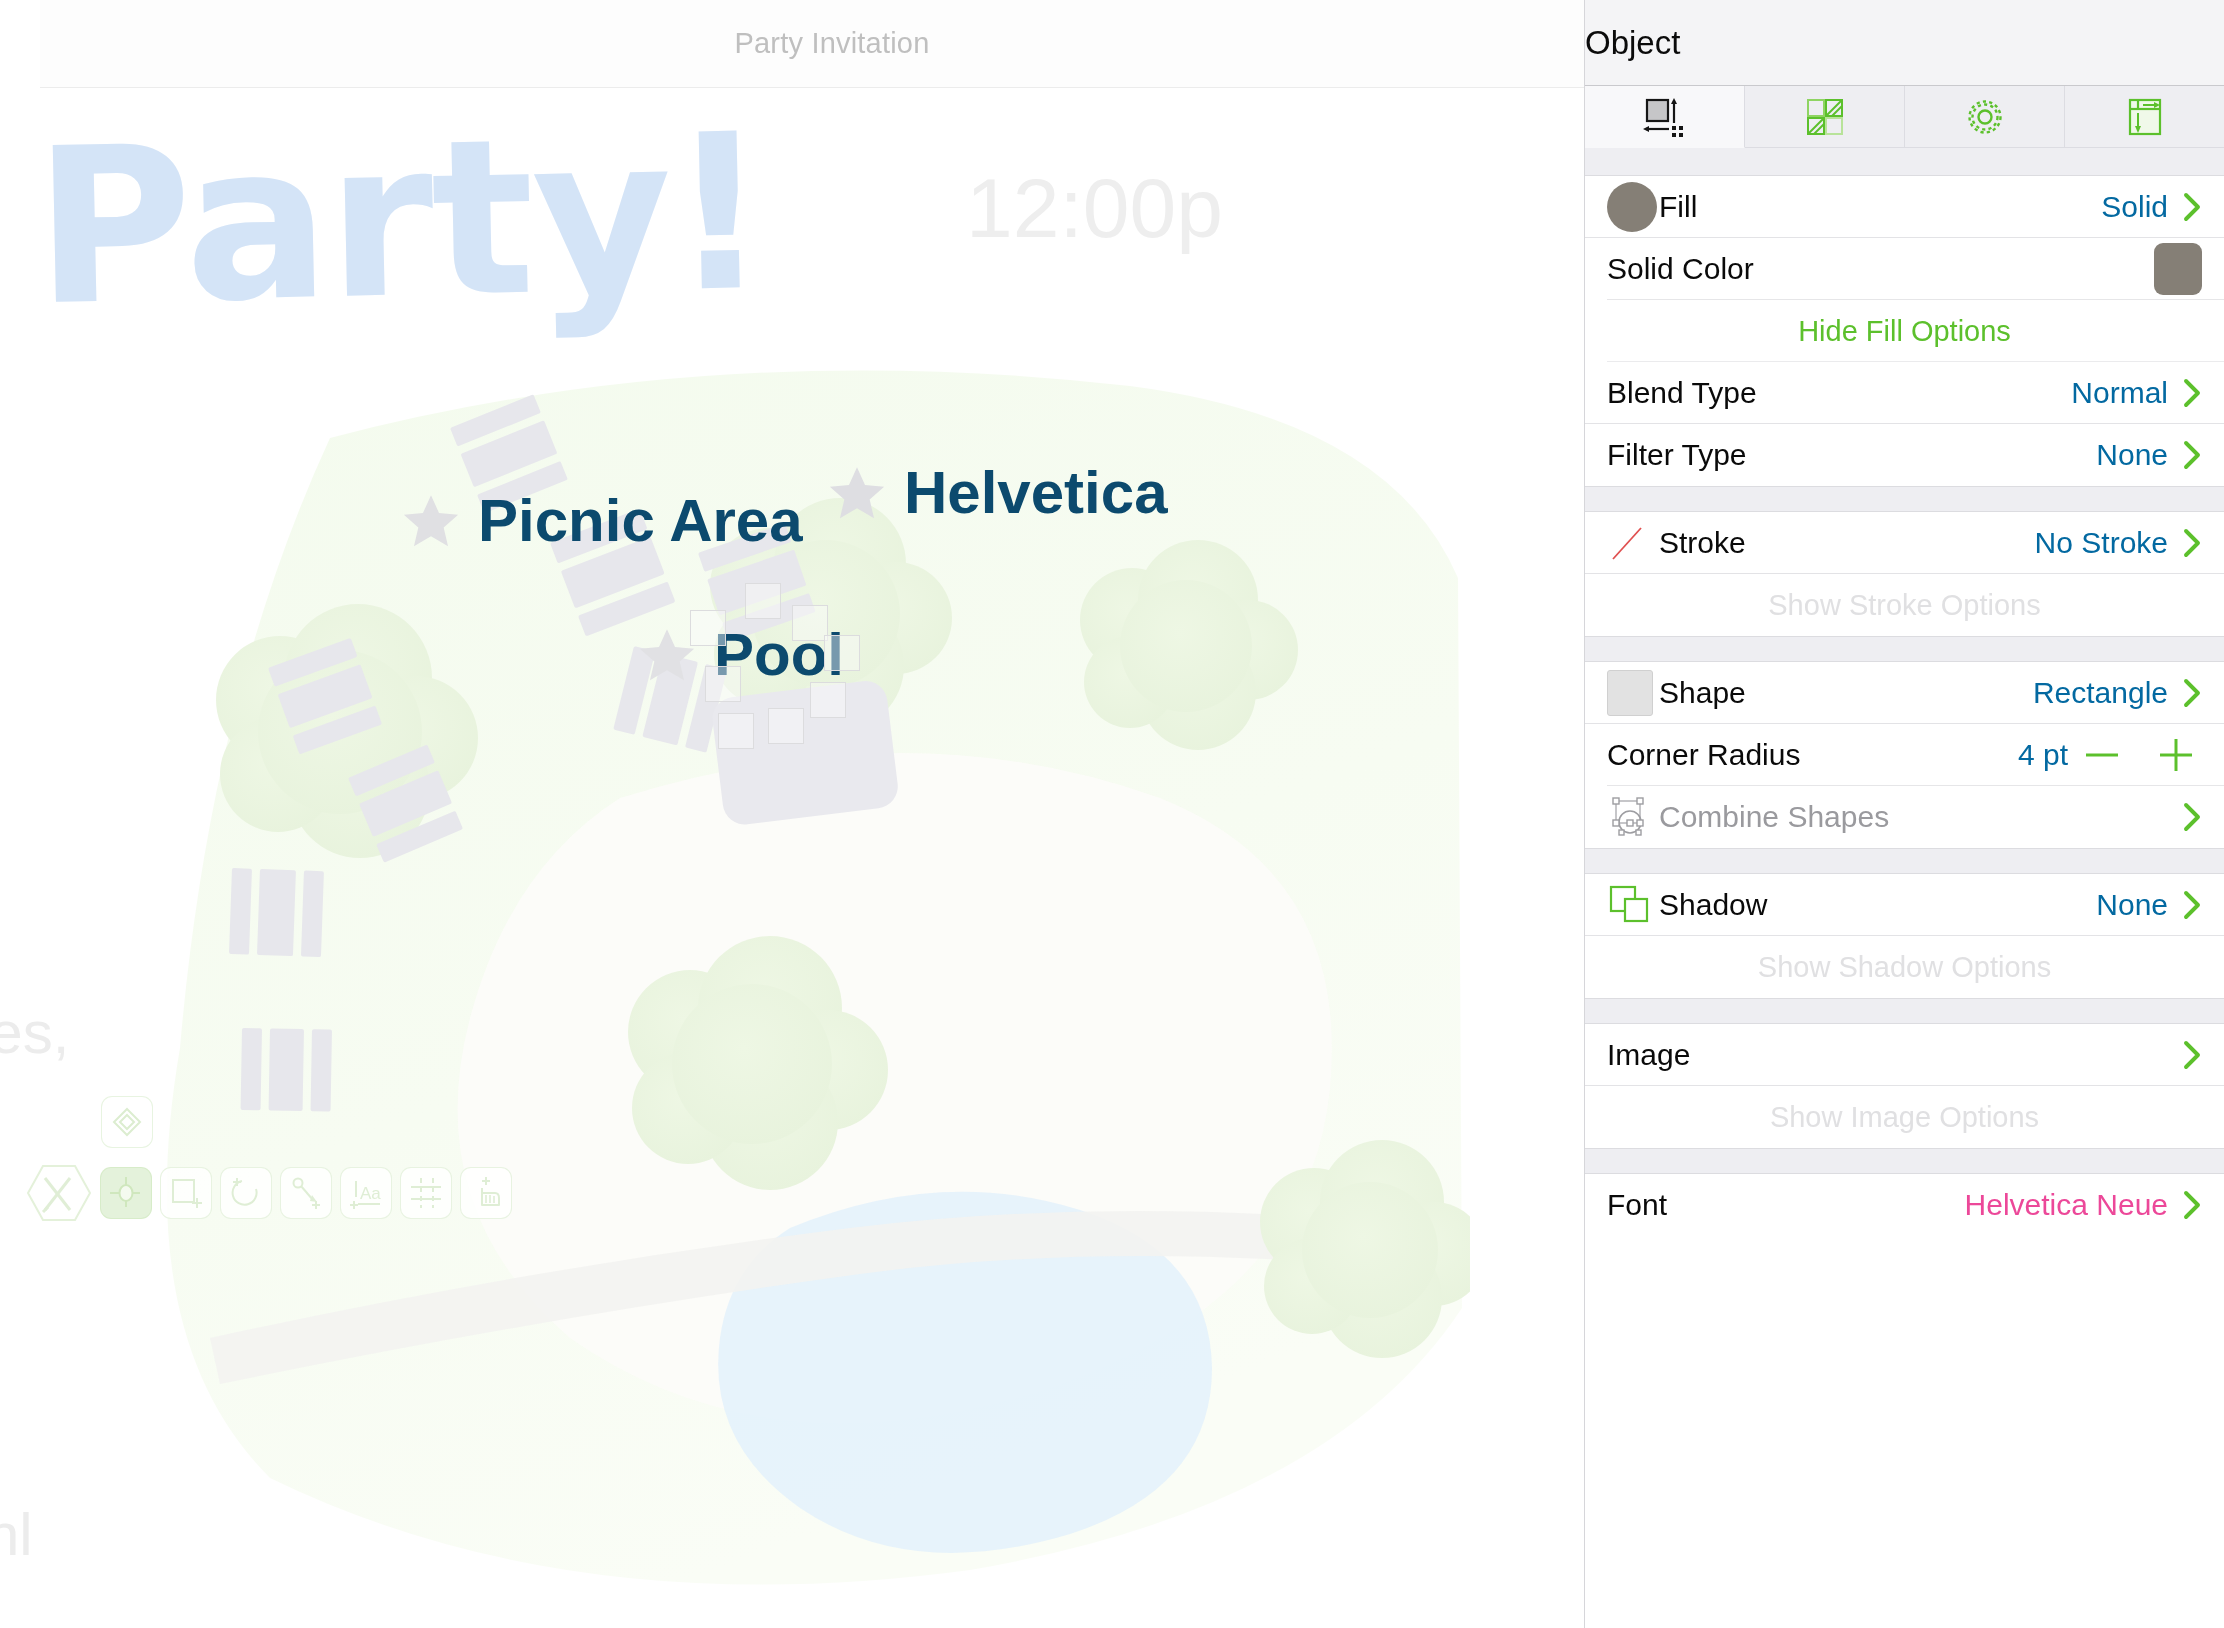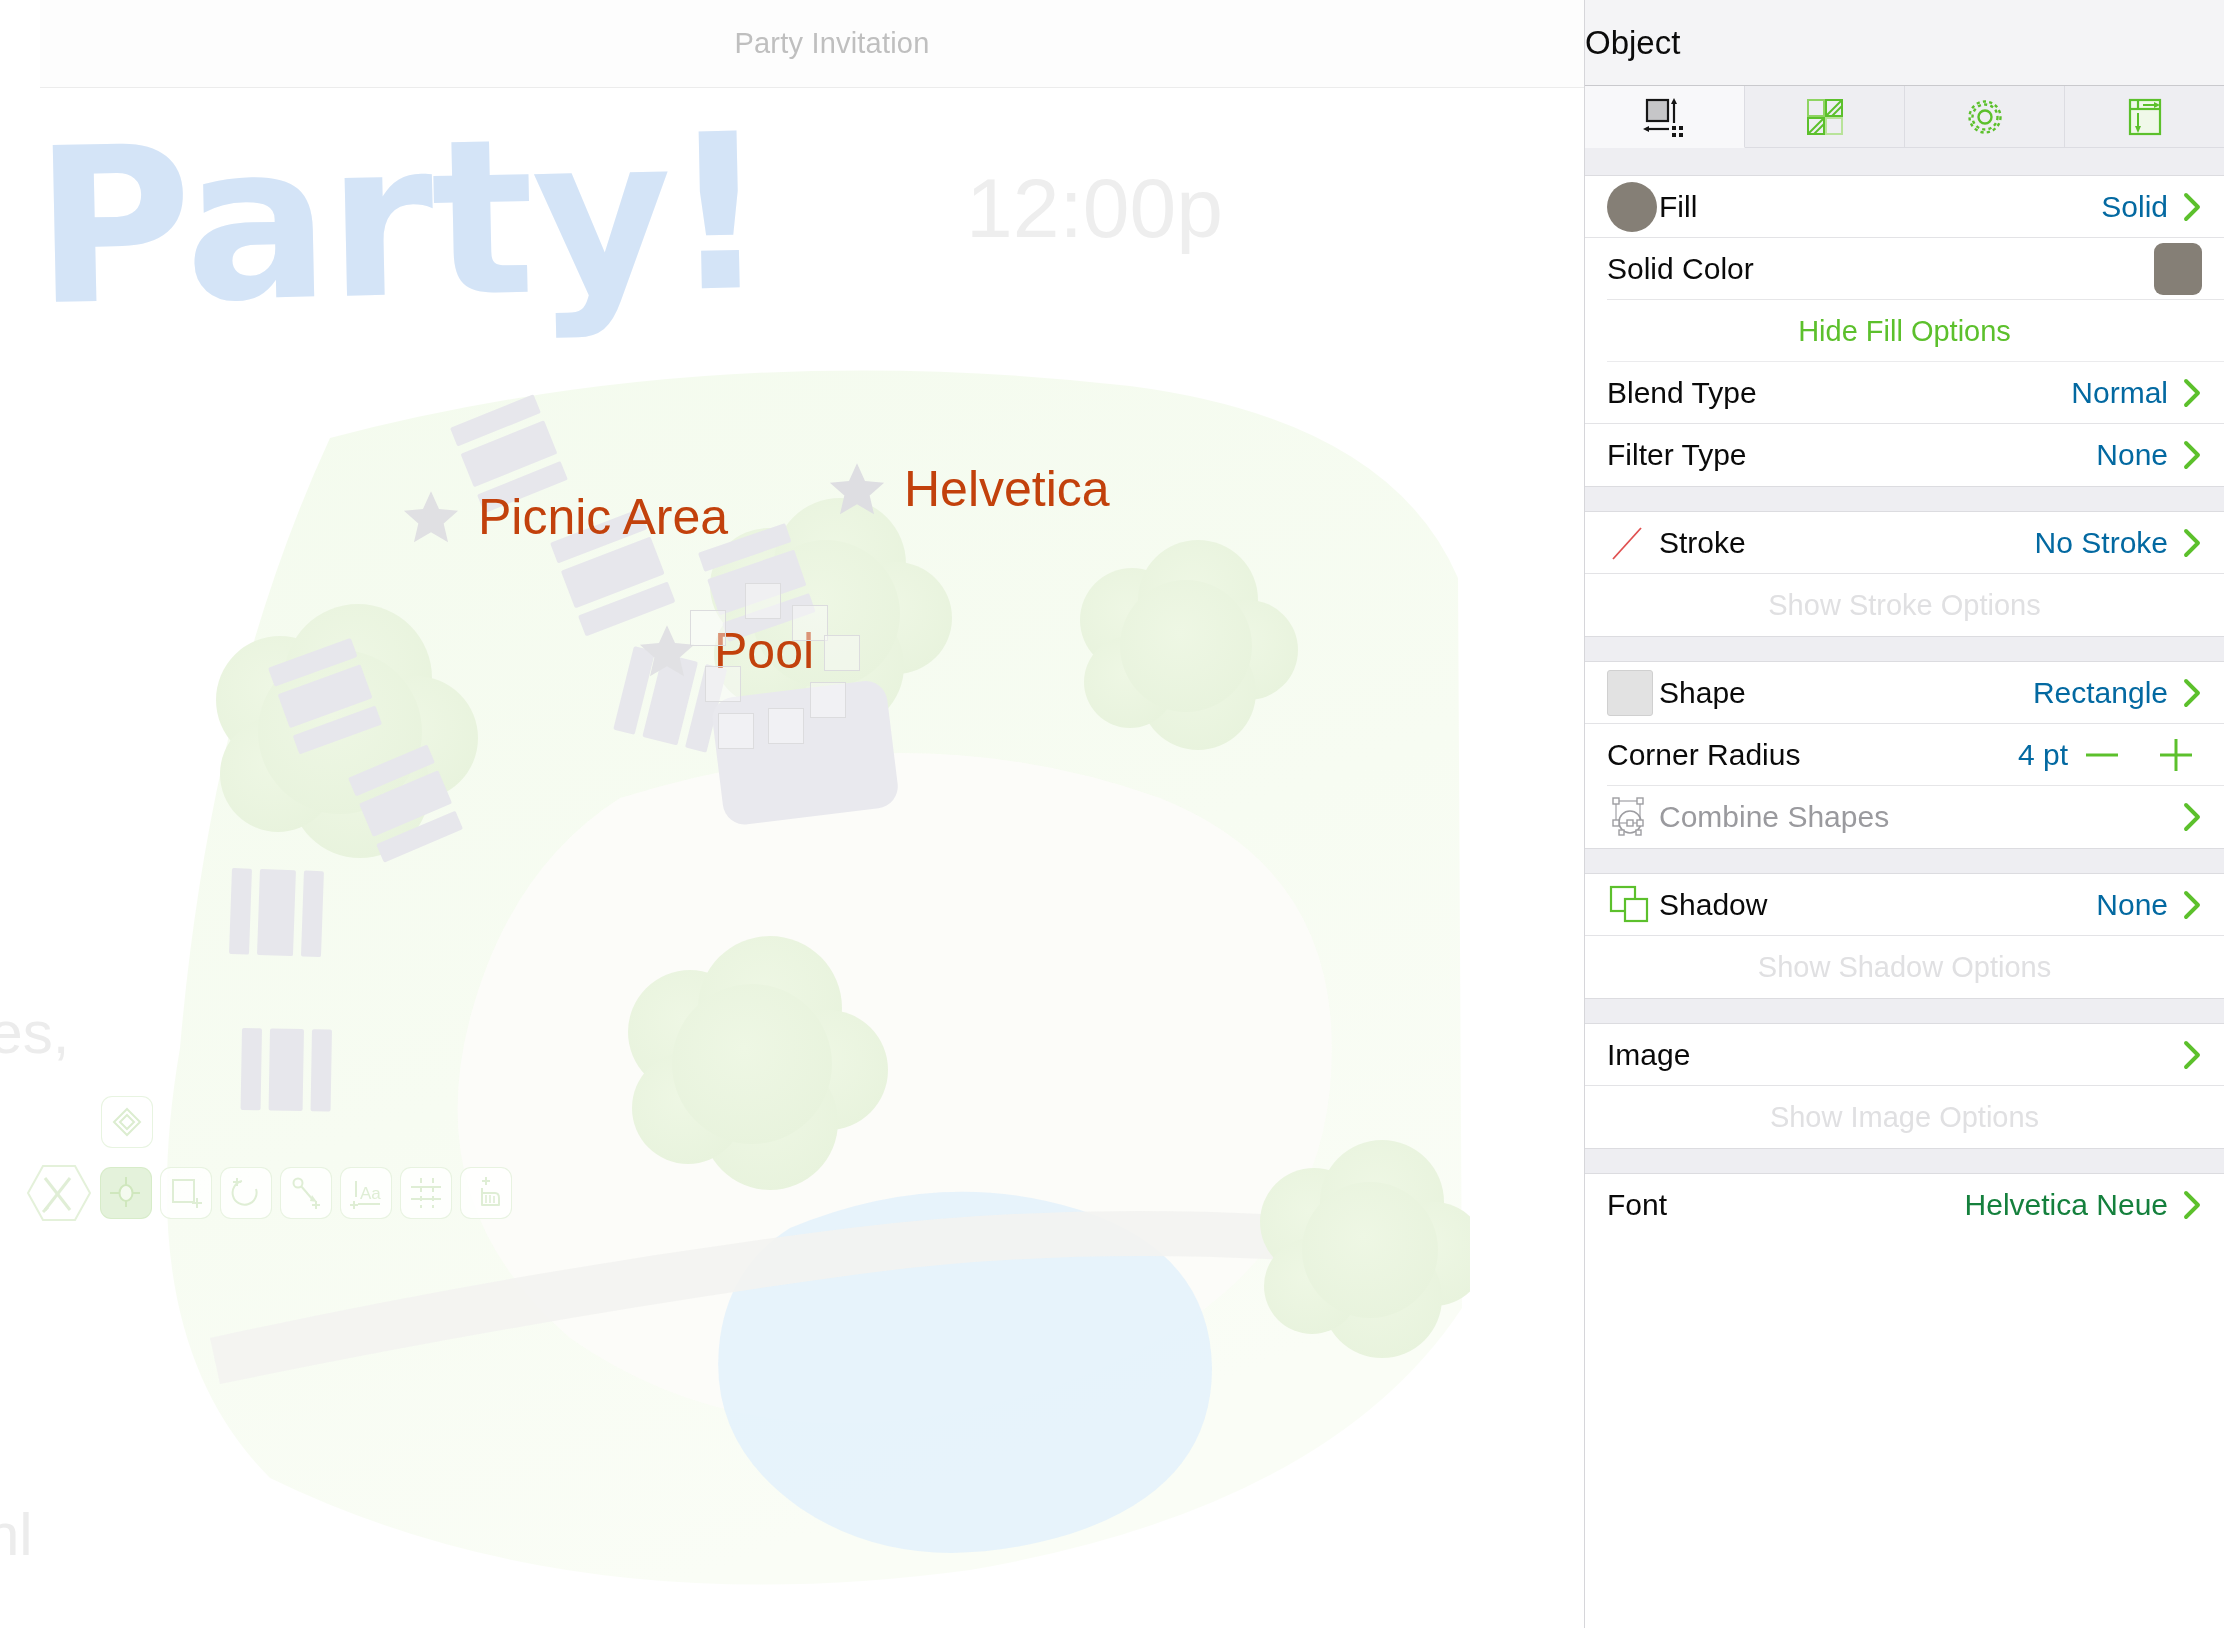--- a/index.html
+++ b/index.html
@@ -64,21 +64,21 @@
     left: 150px; top: 240px;
     width: 1320px; height: 1290px;
     overflow: hidden;
   }
   #map svg { display:block; }
 
   
   .marker { position: absolute; display: flex; align-items: center; gap: 16px; }
   .marker .star { width: 62px; height: 62px; flex: none; }
   .marker .mlabel {
-    font-size: 50px; color: #c2410c; white-space: nowrap;
+    font-size: 60px; color: #0c4a6e; white-space: nowrap; font-weight: bold;
   }
   #marker-picnic { left: 400px; top: 398px; }
   #marker-restrooms { left: 826px; top: 370px; }
   #marker-pool { left: 636px; top: 532px; }
 
   
   #selection-layer { position: absolute; left: 0; top: 0; width: 1584px; height: 1540px; pointer-events: none; }
   .handle {
     position: absolute;
     width: 36px; height: 36px;
@@ -190,21 +190,21 @@
     height: 1px; background: #e3e3e6;
   }
   .row .lead-icon {
     width: 52px; flex: none;
     display: flex; align-items: center; justify-content: flex-start;
   }
   .row .label { font-size: 30px; color: #0a0a0a; }
   .row .label.muted { color: #9a9a9e; }
   .row .spacer { flex: 1; }
   .row .value { font-size: 30px; color: #0369a1; margin-right: 14px; }
-  .row .value.dark { color: #15803d; }
+  .row .value.dark { color: #ec4899; }
   .chev { width: 20px; height: 30px; flex: none; }
 
   .link-row {
     height: 62px;
     display: flex; align-items: center; justify-content: center;
     position: relative;
     background: #ffffff;
   }
   .link-row .link-text { font-size: 29px; }
   .link-green { color: #5cc02c; }

